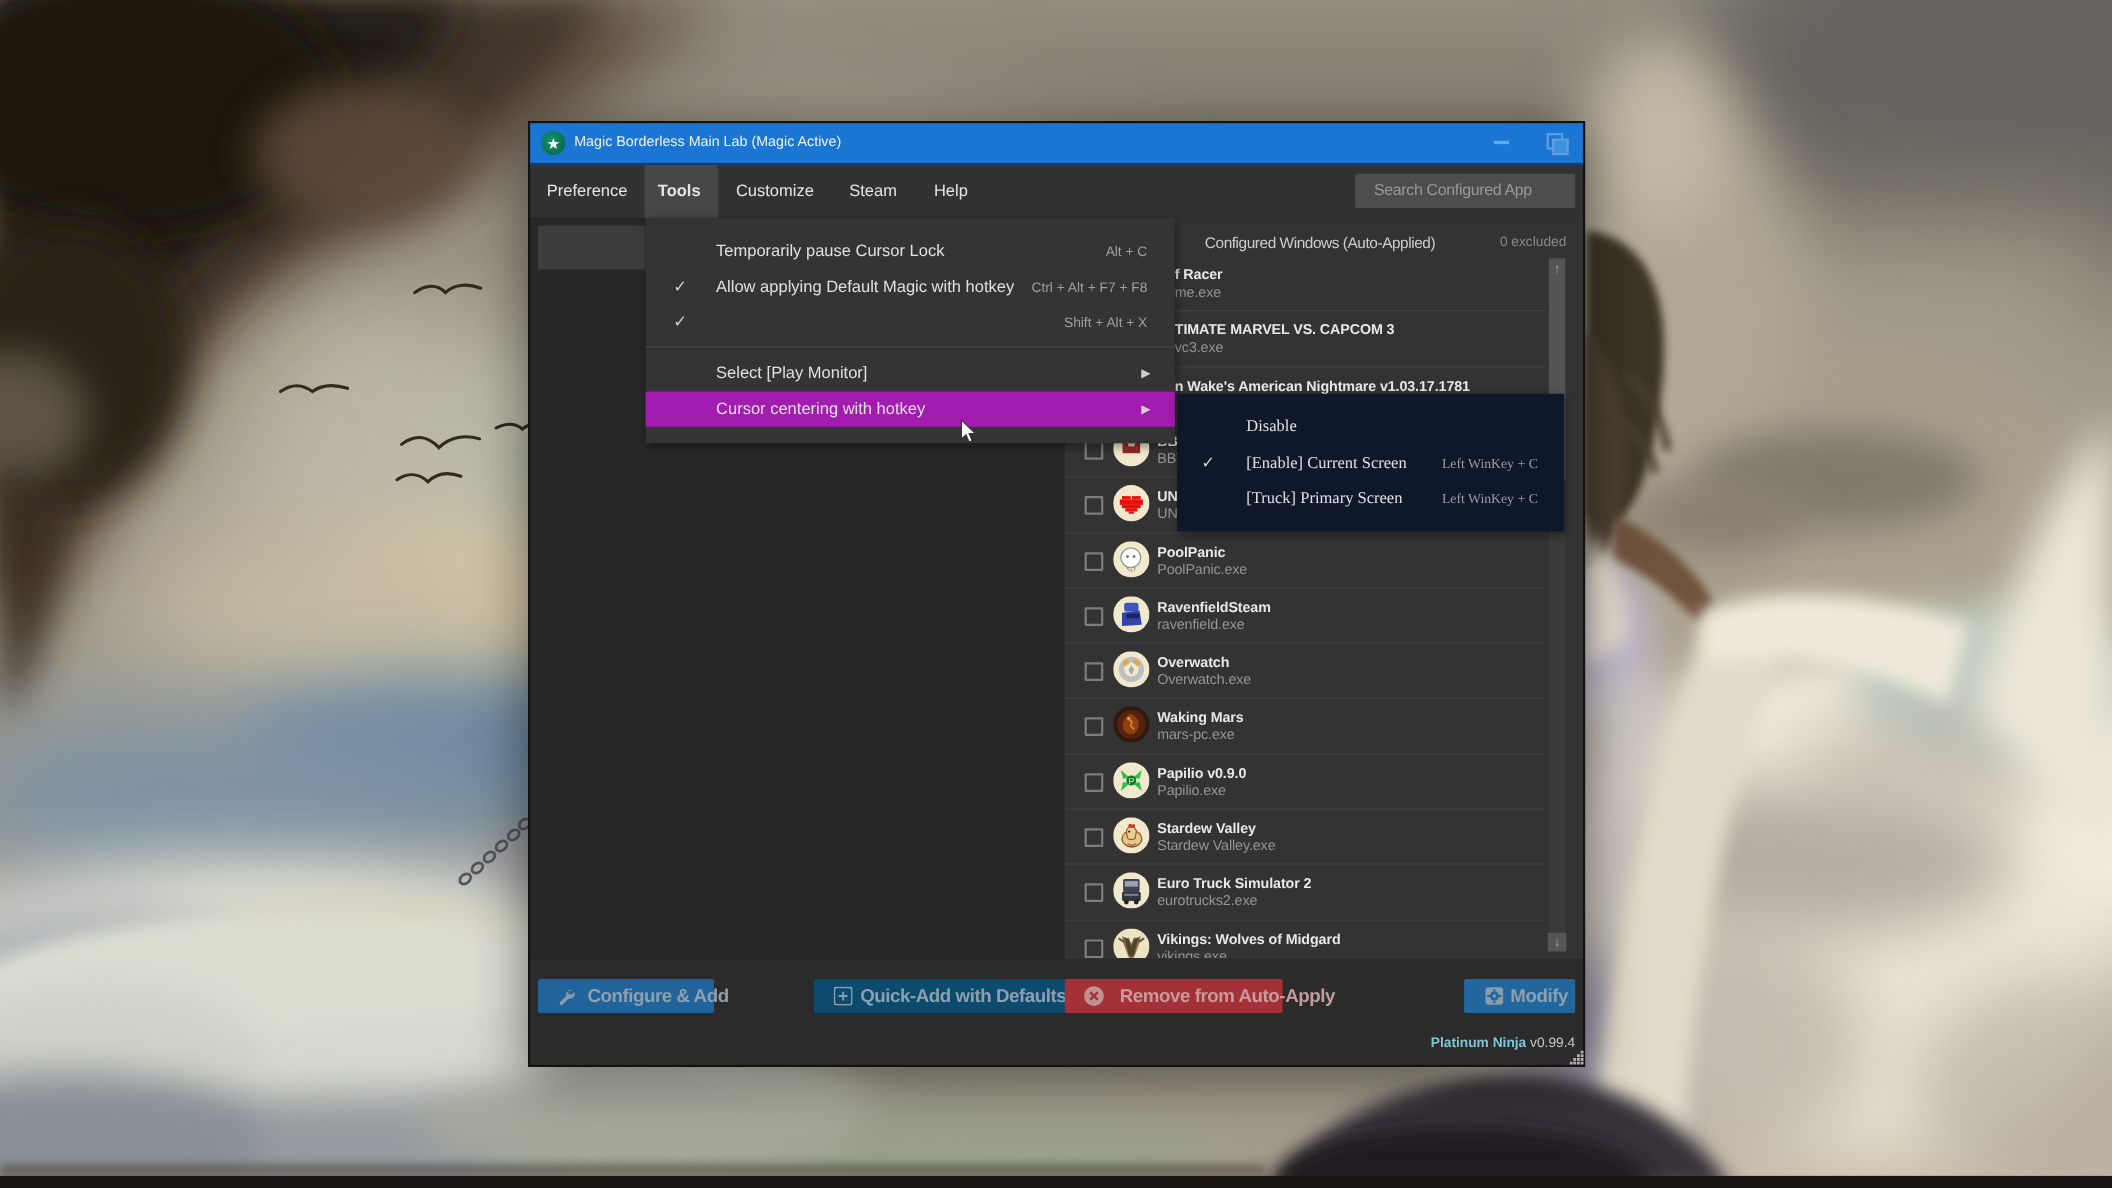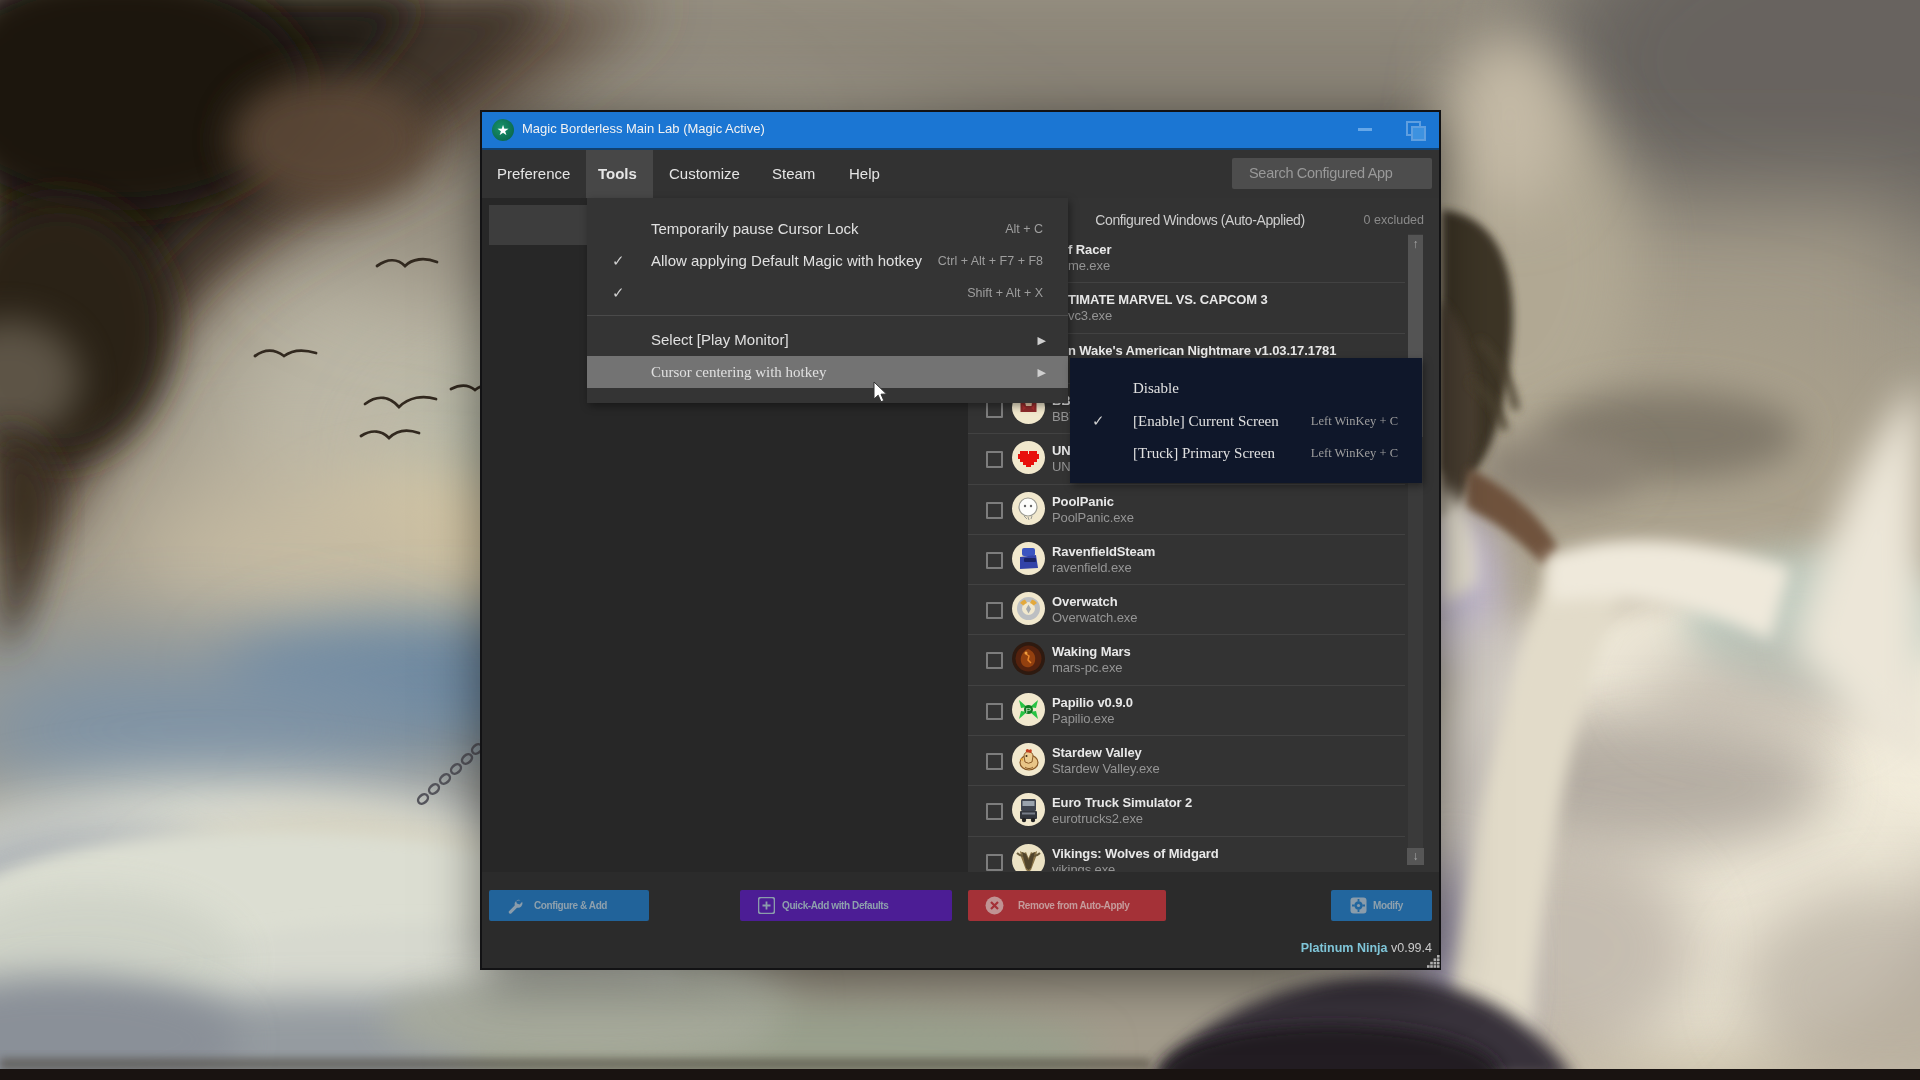--- a/index.html
+++ b/index.html
@@ -8,21 +8,21 @@
   .abs{position:absolute;}
   
   #win{position:absolute;left:480px;top:110px;width:961px;height:860px;background:#272727;border:2px solid #121214;box-sizing:border-box;box-shadow:0 10px 50px rgba(0,0,0,.5);}
   
   #titlebar{position:absolute;left:0;top:0;width:957px;height:36px;background:#1b76d3;border-bottom:2px solid #11406f;}
   #menubar{position:absolute;left:0;top:38px;width:957px;height:48px;background:#323232;}
   .mitem{position:absolute;top:0;height:48px;line-height:48px;color:#e5e5e5;font-size:15px;}
   #leftpane{position:absolute;left:0;top:86px;width:486px;height:674px;background:#272727;}
   #listpane{position:absolute;left:486px;top:86px;width:471px;height:674px;background:#333333;}
   #bottombar{position:absolute;left:0;top:760px;width:957px;height:96px;background:#2b2b2b;}
-  .btn{position:absolute;top:890px;height:31px;white-space:nowrap;border-radius:2px;color:#93a2ad;font-size:10px;font-weight:bold;letter-spacing:-0.4px;text-align:center;}
+  .btn{position:absolute;top:890px;height:31px;white-space:nowrap;border-radius:2px;color:#93a2ad;font-size:17px;font-weight:bold;letter-spacing:-0.4px;text-align:center;}
   .row-title{color:#e8e8e8;font-size:13px;font-weight:bold;letter-spacing:-0.1px;position:absolute;white-space:nowrap;}
   .row-sub{color:#959595;font-size:13px;letter-spacing:-0.1px;position:absolute;white-space:nowrap;}
   .sep{position:absolute;height:1px;background:#424242;}
   .ck{position:absolute;width:13px;height:13px;border:2px solid #7d7d7d;border-radius:1px;background:transparent;}
   
   #menu{position:absolute;left:587px;top:198px;width:481px;height:205px;background:#343434;box-shadow:2px 3px 8px rgba(0,0,0,.4);}
   #submenu{position:absolute;left:1070px;top:358px;width:352px;height:125px;background:#0f172a;box-shadow:2px 3px 8px rgba(0,0,0,.4);font-family:Liberation Serif, serif;}
   .menuitem{position:absolute;left:0;width:100%;height:32px;line-height:32px;color:#e0e0e0;font-size:15px;}
   .shortcut{position:absolute;color:#9e9e9e;font-size:12.5px;line-height:32px;}
 </style>
@@ -331,21 +331,21 @@
       </div>
   <div class="menuitem" style="top:79px;">
         <span style="position:absolute;left:25px;color:#cfcfcf;">✓</span>
         <span class="shortcut" style="right:25px;">Shift + Alt + X</span>
       </div>
   <div style="position:absolute;top:117px;left:0;width:100%;height:1px;background:#4a4a4a;"></div>
   <div class="menuitem" style="top:126px;">
         <span style="position:absolute;left:64px;">Select [Play Monitor]</span>
         <span style="position:absolute;right:22px;font-size:11px;color:#cfcfcf;">▶</span>
       </div>
-  <div class="menuitem" style="top:158px;background:#737373;font-family:Liberation Serif, serif;">
+  <div class="menuitem" style="top:158px;background:#a21caf;">
         <span style="position:absolute;left:64px;">Cursor centering with hotkey</span>
         <span style="position:absolute;right:22px;font-size:11px;color:#cfcfcf;">▶</span>
       </div>
 </div>
 
 <div id="submenu">
   <div class="menuitem" style="top:14px;">
         <span style="position:absolute;left:63px;">Disable</span>
       </div>
   <div class="menuitem" style="top:47px;">
@@ -358,21 +358,21 @@
         <span class="shortcut" style="right:24px;">Left WinKey + C</span>
       </div>
 </div>
 
 <div class="abs btn" style="left:489px;width:160px;background:#21639a;color:#8ea0ad;">
   <svg style="position:absolute;left:17px;top:7px;" width="18" height="18" viewBox="0 0 18 18">
         <path d="M14.6,3.2 a4.4,4.4 0 0 0 -5.9,5.2 L3.2,13.9 a1.6,1.6 0 0 0 2.3,2.3 L11,10.7 a4.4,4.4 0 0 0 5.2,-5.9 L13.6,7.4 L10.9,6.5 L10,3.8 Z" fill="#8a9cab"></path>
       </svg>
   <span style="position:absolute;left:45px;top:0;line-height:31px;">Configure &amp; Add</span>
 </div>
-<div class="abs btn" style="left:740px;width:212px;background:#4c1d95;color:#8ea0ad;">
+<div class="abs btn" style="left:740px;width:212px;background:#0c4a6e;color:#8ea0ad;padding-left:40px;">
   <svg style="position:absolute;left:18px;top:7px;" width="17" height="17" viewBox="0 0 17 17">
         <rect x="0.5" y="0.5" width="16" height="16" rx="2.5" fill="none" stroke="#8a9cab" stroke-width="1.6"></rect>
         <path d="M8.5,4.5 v8 M4.5,8.5 h8" stroke="#8a9cab" stroke-width="1.8"></path>
       </svg>
   <span style="position:absolute;left:42px;top:0;line-height:31px;">Quick-Add with Defaults</span>
 </div>
 <div class="abs btn" style="left:968px;width:198px;background:#a43137;color:#c59b9b;">
   <svg style="position:absolute;left:17px;top:6px;" width="19" height="19" viewBox="0 0 19 19">
         <circle cx="9.5" cy="9.5" r="9" fill="#c09393"></circle>
         <path d="M6,6 L13,13 M13,6 L6,13" stroke="#a43137" stroke-width="2.2"></path>

